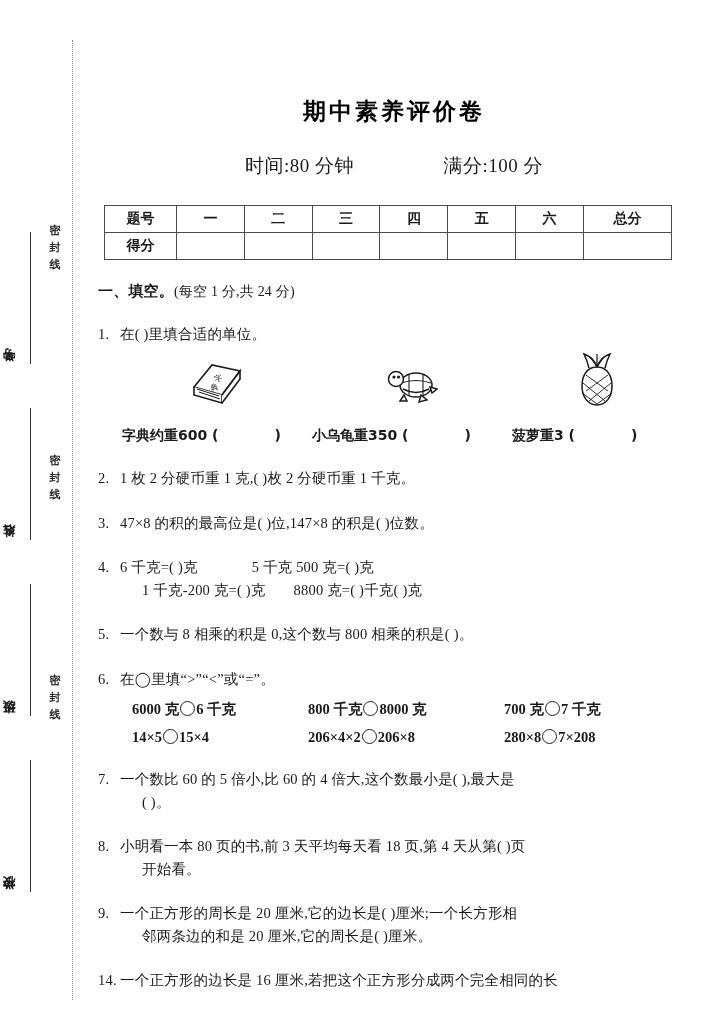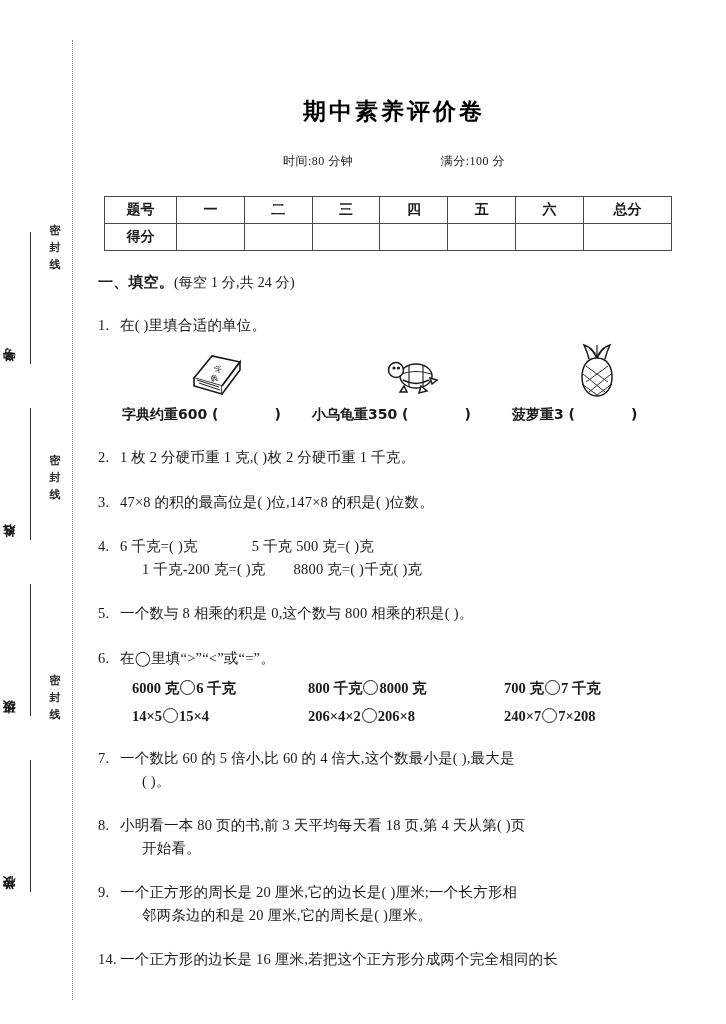--- a/index.html
+++ b/index.html
@@ -78,21 +78,21 @@
     font-size: 23px;
     font-weight: 700;
     letter-spacing: 3px;
     font-family: "DejaVu Sans", "Liberation Sans", sans-serif;
     color: #000;
   }
 
   .meta-row {
     margin-top: 26px;
     text-align: center;
-    font-size: 12px;
+    font-size: 19px;
     letter-spacing: 0.5px;
   }
   .meta-row .meta-time { margin-right: 84px; }
 
   
   .score-table {
     margin: 26px 0 0 6px;
     width: 568px;
     border-collapse: collapse;
     table-layout: fixed;
@@ -143,21 +143,21 @@
     align-items: flex-end;
     padding-left: 24px;
     height: 62px;
   }
   .pic-cell { text-align: center; }
   .pic-cell.c1 { width: 190px; }
   .pic-cell.c2 { width: 200px; }
   .pic-cell.c3 { width: 170px; }
 
   .cap-row {
-    margin-top: 2px;
+    margin-top: 14px;
     display: flex;
     align-items: baseline;
     padding-left: 24px;
     font-size: 14px;
     font-weight: 700;
     font-family: "DejaVu Sans", "Liberation Sans", sans-serif;
   }
   .cap-cell.c1 { width: 190px; }
   .cap-cell.c2 { width: 200px; }
   .cap-cell.c3 { width: 170px; }
@@ -355,21 +355,21 @@
   </div>
 
   <div class="cmp-row">
     <div class="cmp w1">
       <span>14×5</span><span class="circ"></span><span>15×4</span>
     </div>
     <div class="cmp w2">
       <span>206×4×2</span><span class="circ"></span><span>206×8</span>
     </div>
     <div class="cmp w3">
-      <span>240×7</span><span class="circ"></span><span>7×208</span>
+      <span>280×8</span><span class="circ"></span><span>7×208</span>
     </div>
   </div>
 
   <div class="q">
     <span class="num">7.</span><span>一个数比 60 的 5 倍小,比 60 的 4 倍大,这个数最小是(            ),最大是</span>
     <span class="cont">(            )。</span>
   </div>
 
   <div class="q">
     <span class="num">8.</span><span>小明看一本 80 页的书,前 3 天平均每天看 18 页,第 4 天从第(            )页</span>

